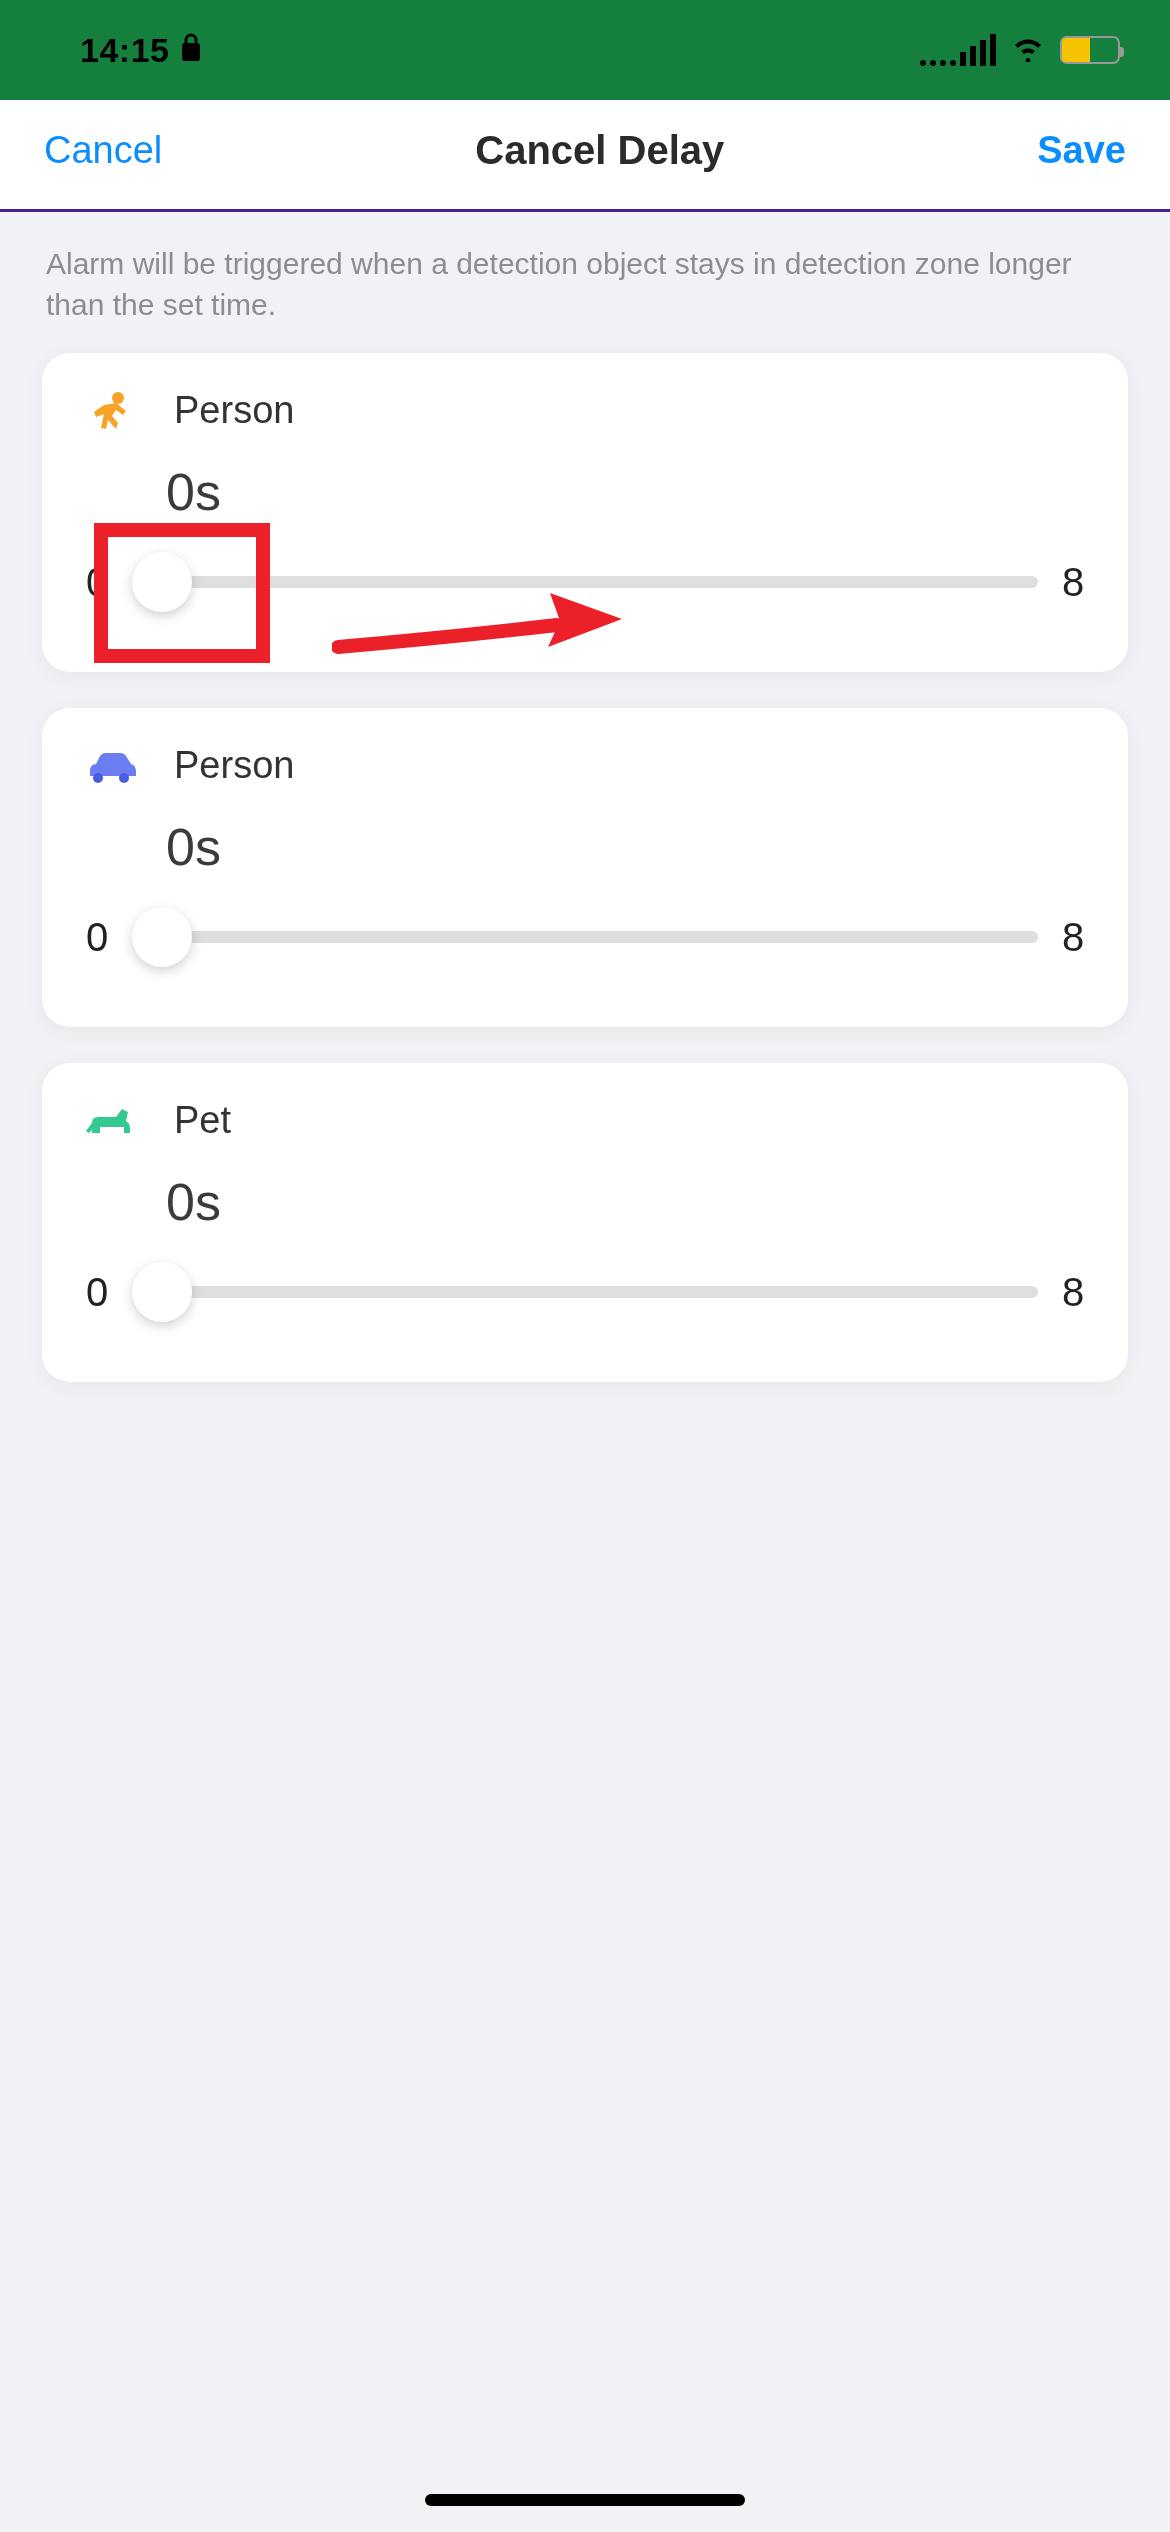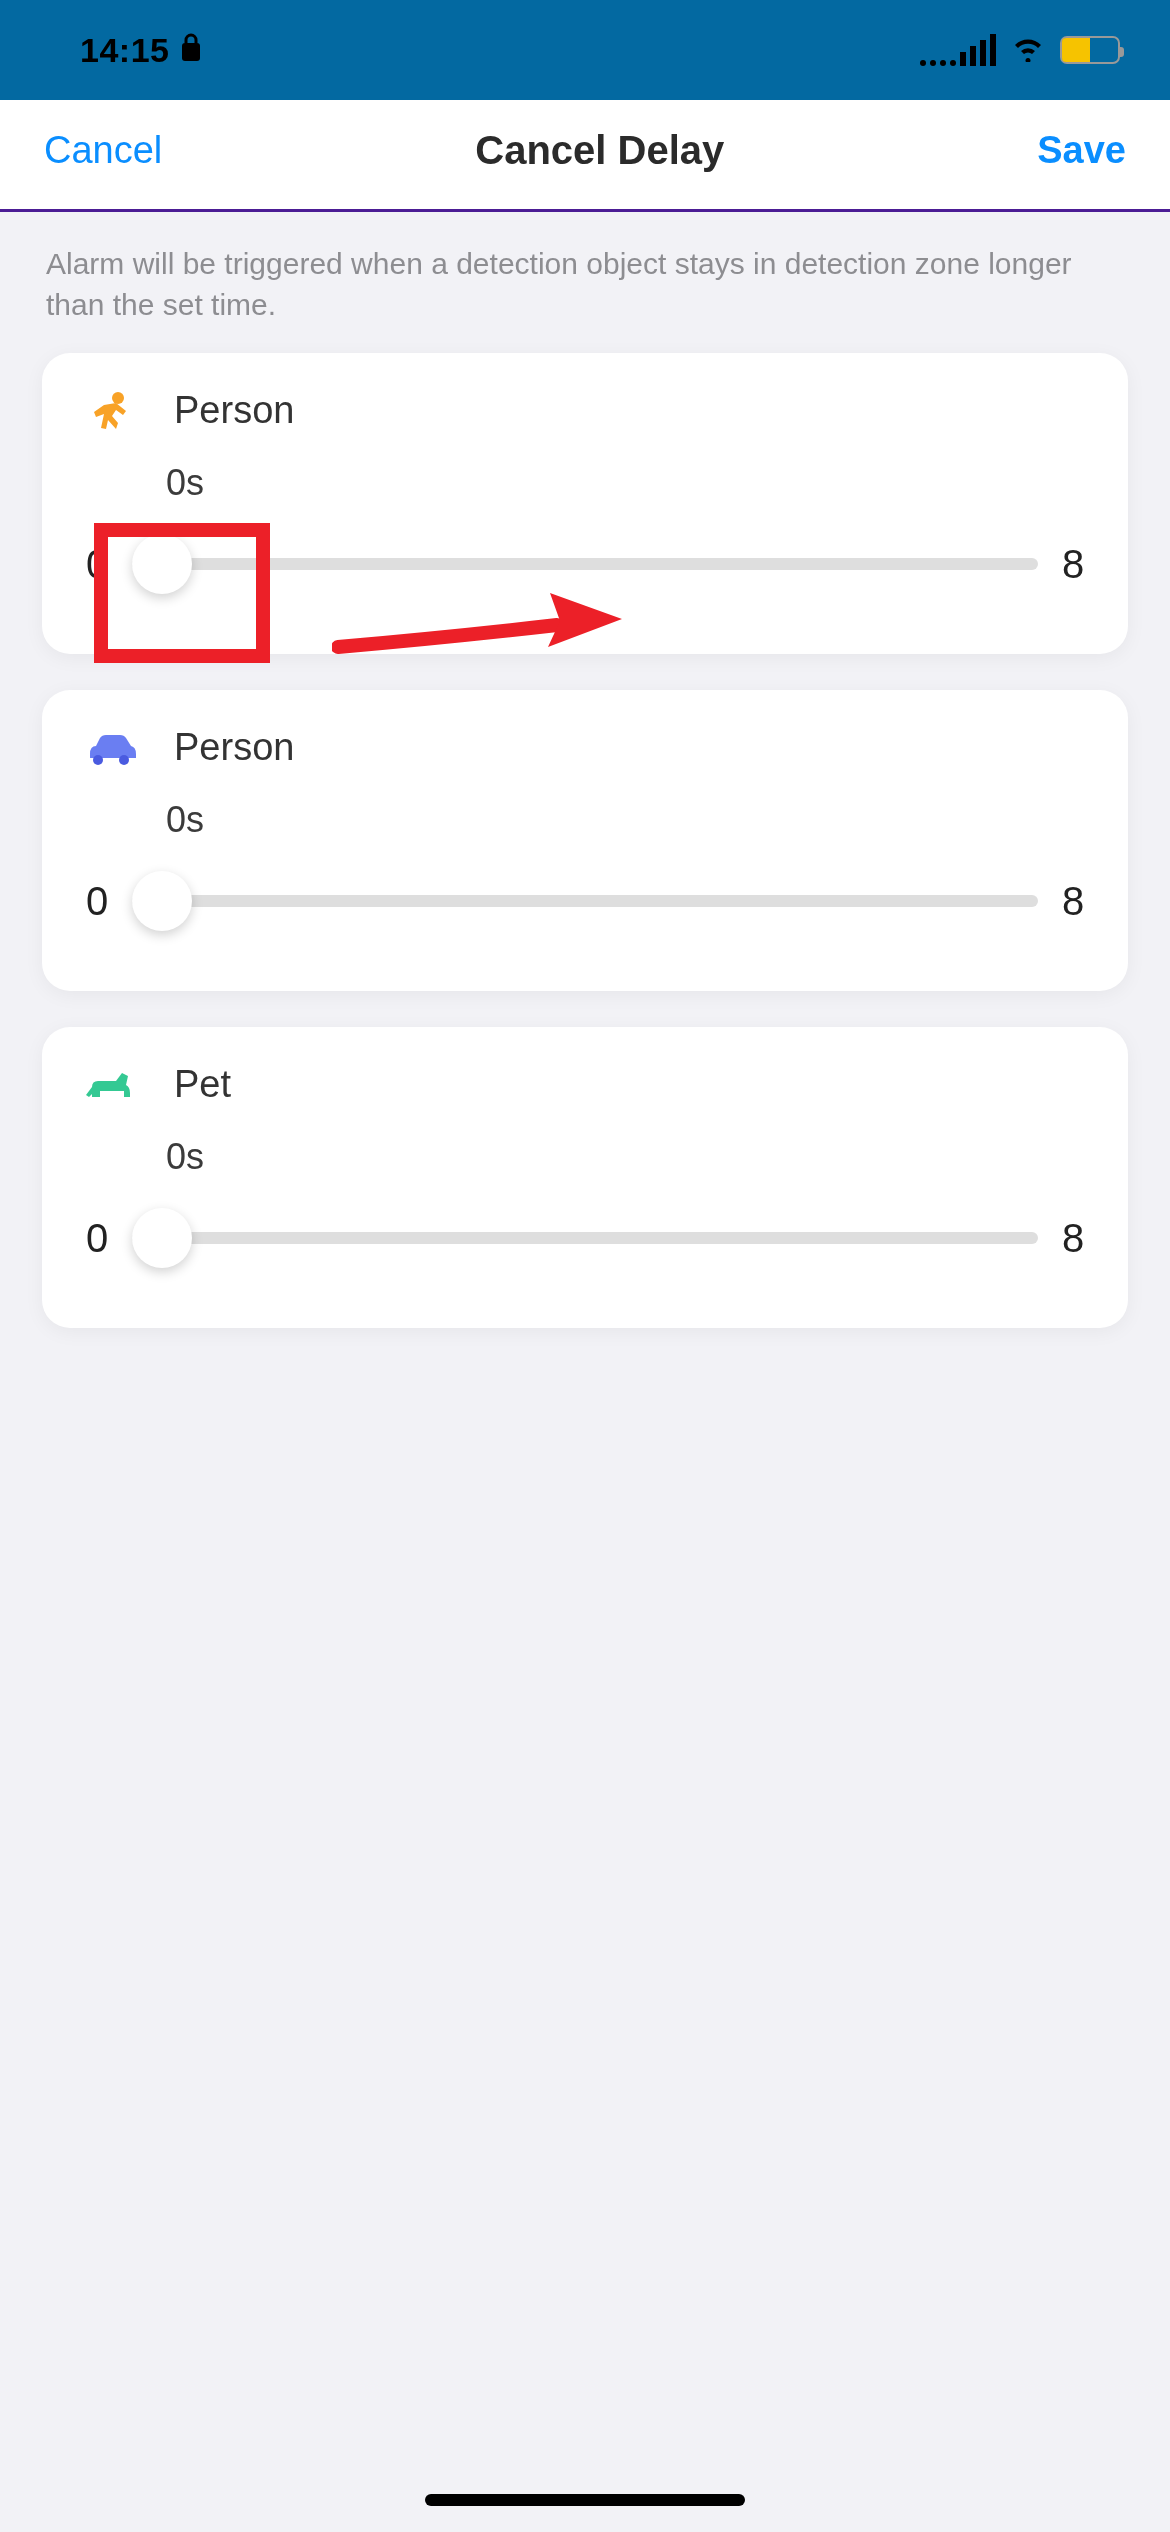--- a/index.html
+++ b/index.html
@@ -8,21 +8,21 @@
       height: 2532px;
       background: #f2f2f6;
       font-family: -apple-system, BlinkMacSystemFont, 'Segoe UI', sans-serif;
       position: relative;
       overflow: hidden;
     }
 
     
     .status-bar {
       height: 100px;
-      background: #0369a1;
+      background: #15803d;
       display: flex;
       justify-content: space-between;
       align-items: center;
       padding: 0 50px 0 80px;
     }
     .status-left { display: flex; align-items: center; gap: 10px; }
     .time { font-size: 34px; font-weight: 600; color: #000; letter-spacing: 0.5px; }
     .status-right { display: flex; align-items: center; gap: 14px; }
     .signal-dots { display: flex; align-items: flex-end; gap: 4px; }
     .dot { width: 6px; height: 6px; background: #000; border-radius: 50%; }
@@ -61,21 +61,21 @@
     .card {
       background: #fff;
       border-radius: 28px;
       padding: 36px 40px 60px 40px;
       box-shadow: 0 4px 20px rgba(0,0,0,0.05);
       position: relative;
     }
     .card-header { display: flex; align-items: center; gap: 36px; }
     .card-icon { width: 56px; height: 40px; display: flex; align-items: center; justify-content: center; }
     .card-title { font-size: 38px; color: #333; font-weight: 400; }
-    .value-label { margin-left: 84px; margin-top: 30px; font-size: 36px; color: #3b3b3b; font-weight: 400; }
+    .value-label { margin-left: 84px; margin-top: 30px; font-size: 52px; color: #3b3b3b; font-weight: 400; }
 
     .slider-row {
       display: flex;
       align-items: center;
       gap: 20px;
       margin-top: 30px;
     }
     .slider-min, .slider-max { font-size: 40px; color: #222; width: 30px; text-align: center; }
     .slider-wrap { flex: 1; position: relative; height: 60px; display: flex; align-items: center; }
     .slider-track { position: absolute; left: 0; right: 0; height: 12px; background: #dedede; border-radius: 6px; }

